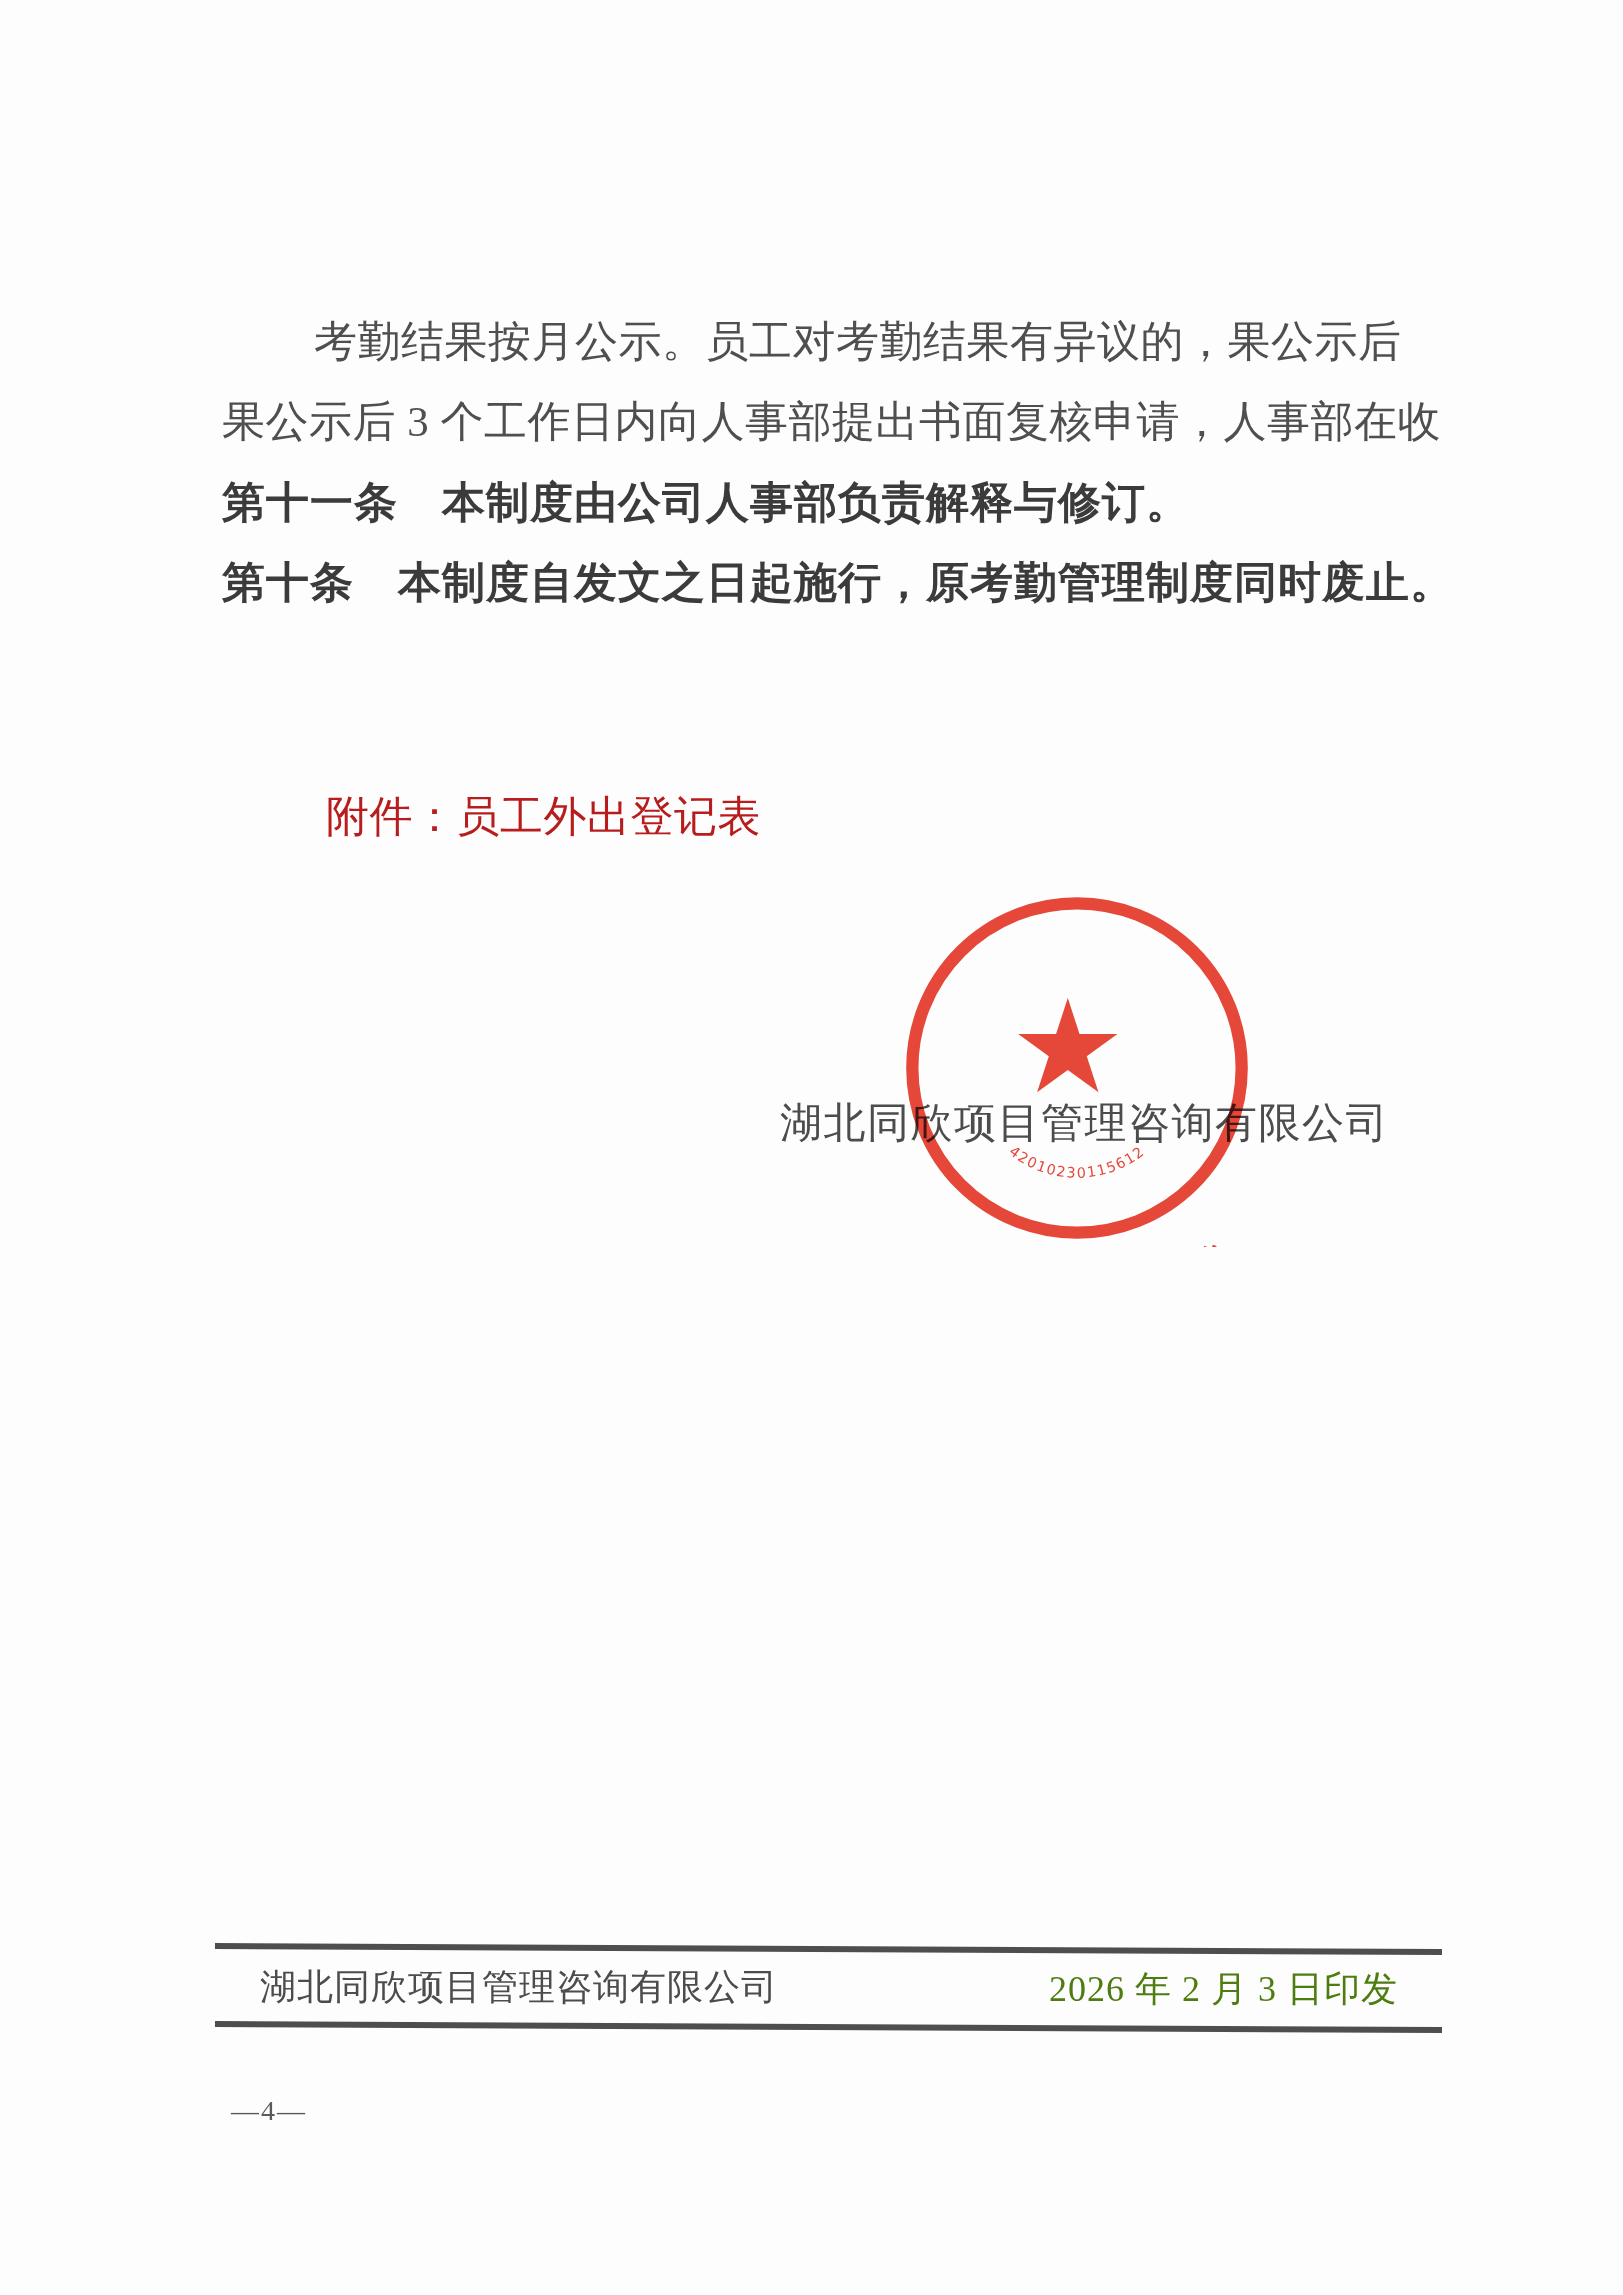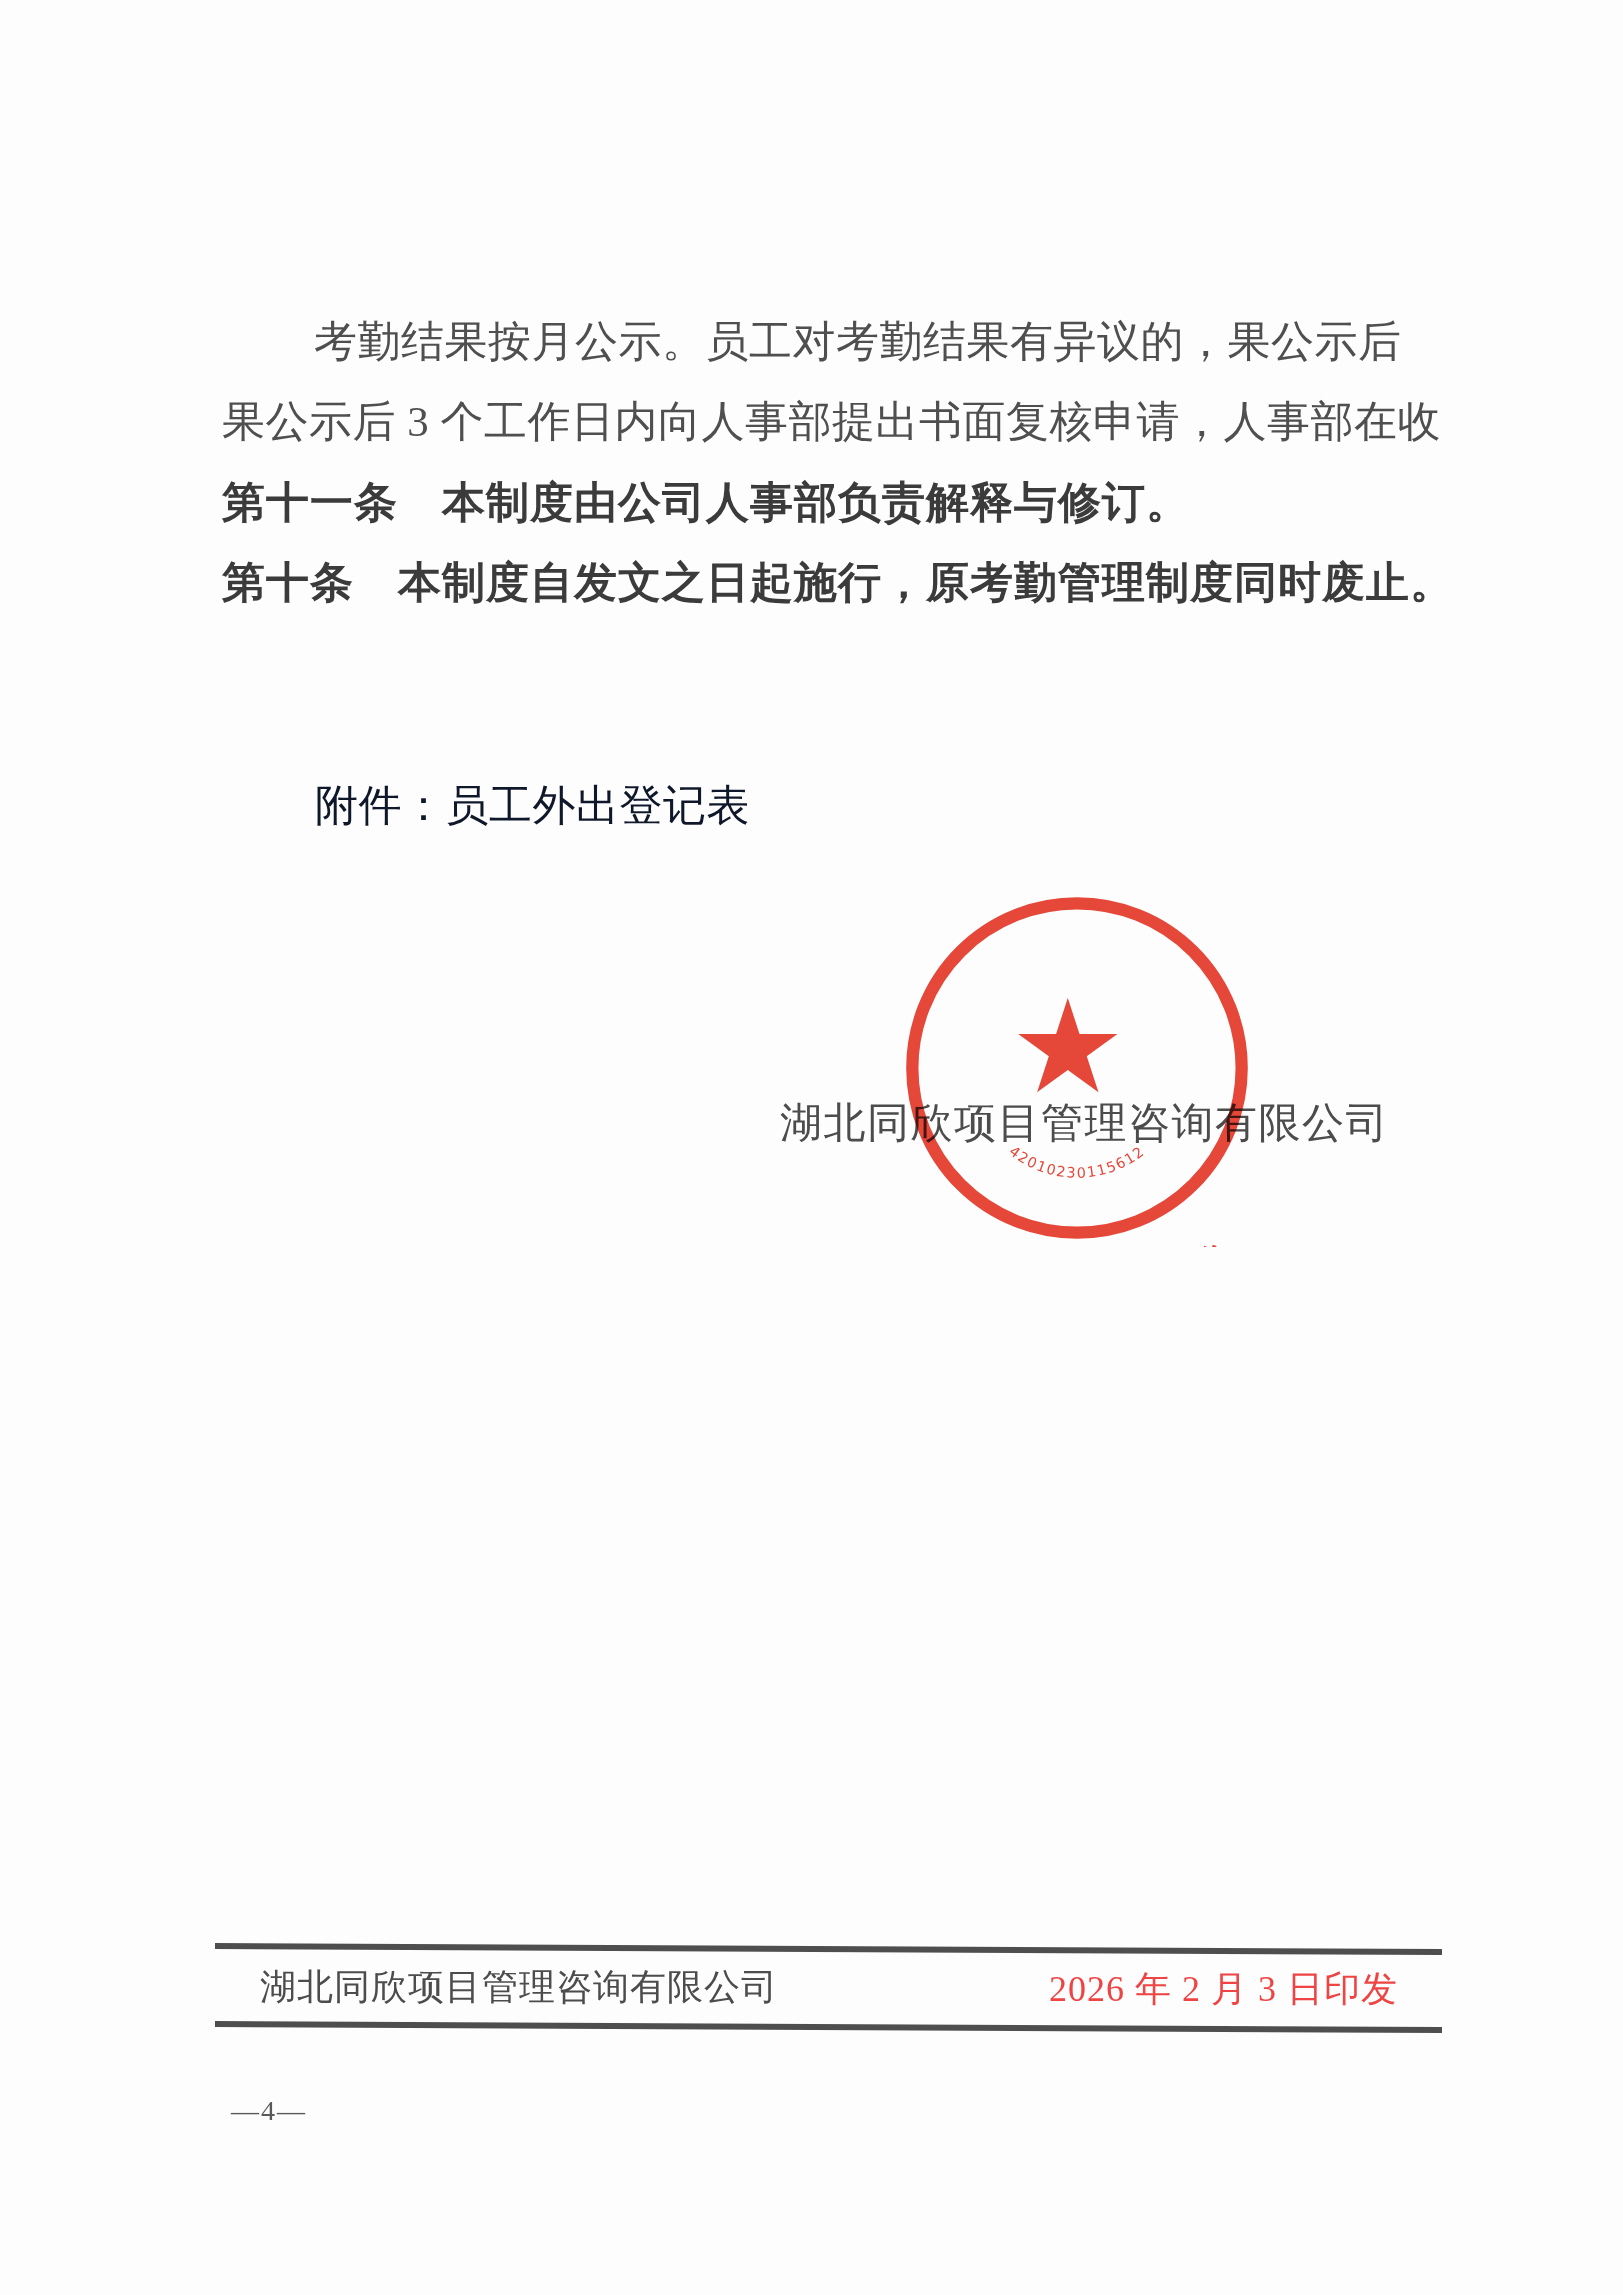--- a/index.html
+++ b/index.html
@@ -14,23 +14,23 @@
     margin:0; white-space:nowrap;
     font-size:43px; line-height:80px; height:80px;
     letter-spacing:0.5px; color:#4f4f4f;
   }
   .line.indent { padding-left:92px; }
   .line.article {
     font-family:"Liberation Sans", sans-serif;
     font-weight:700; color:#3b3b3b; letter-spacing:1px;
   }
   .attachment {
-    position:absolute; left:315px; top:766px; margin:0;
+    position:absolute; left:315px; top:766px; margin:11px;
     font-size:43px; line-height:80px; letter-spacing:0.5px;
-    white-space:nowrap; color:#0f172a;
+    white-space:nowrap; color:#b91c1c;
   }
   .sig-company {
     position:absolute; left:780px; top:1095px;
     font-size:42px; letter-spacing:1.5px; color:#4c4c4c; white-space:nowrap;
   }
   .sig-date {
     position:absolute; left:909px; top:1176px;
     font-size:40px; letter-spacing:5.1px; color:#4c4c4c; white-space:nowrap;
   }
   .seal {
@@ -50,21 +50,21 @@
     background:#4e4e4e; transform:rotate(0.28deg); transform-origin:left center;
   }
   .footer-rule.top { top:1943px; }
   .footer-rule.bottom { top:2021px; }
   .footer-company {
     position:absolute; left:260px; top:1963px;
     font-size:36px; letter-spacing:1px; color:#4c4c4c; white-space:nowrap;
   }
   .footer-date {
     position:absolute; left:1049px; top:1965px;
-    font-size:36px; letter-spacing:1px; color:#ef4444; white-space:nowrap;
+    font-size:36px; letter-spacing:1px; color:#4d7c0f; white-space:nowrap;
   }
   .page-number {
     position:absolute; left:231px; top:2095px;
     font-size:28px; letter-spacing:2px; color:#5a5a5a; white-space:nowrap;
   }
 </style>
 </head>
 <body>
 
 <div class="page">

